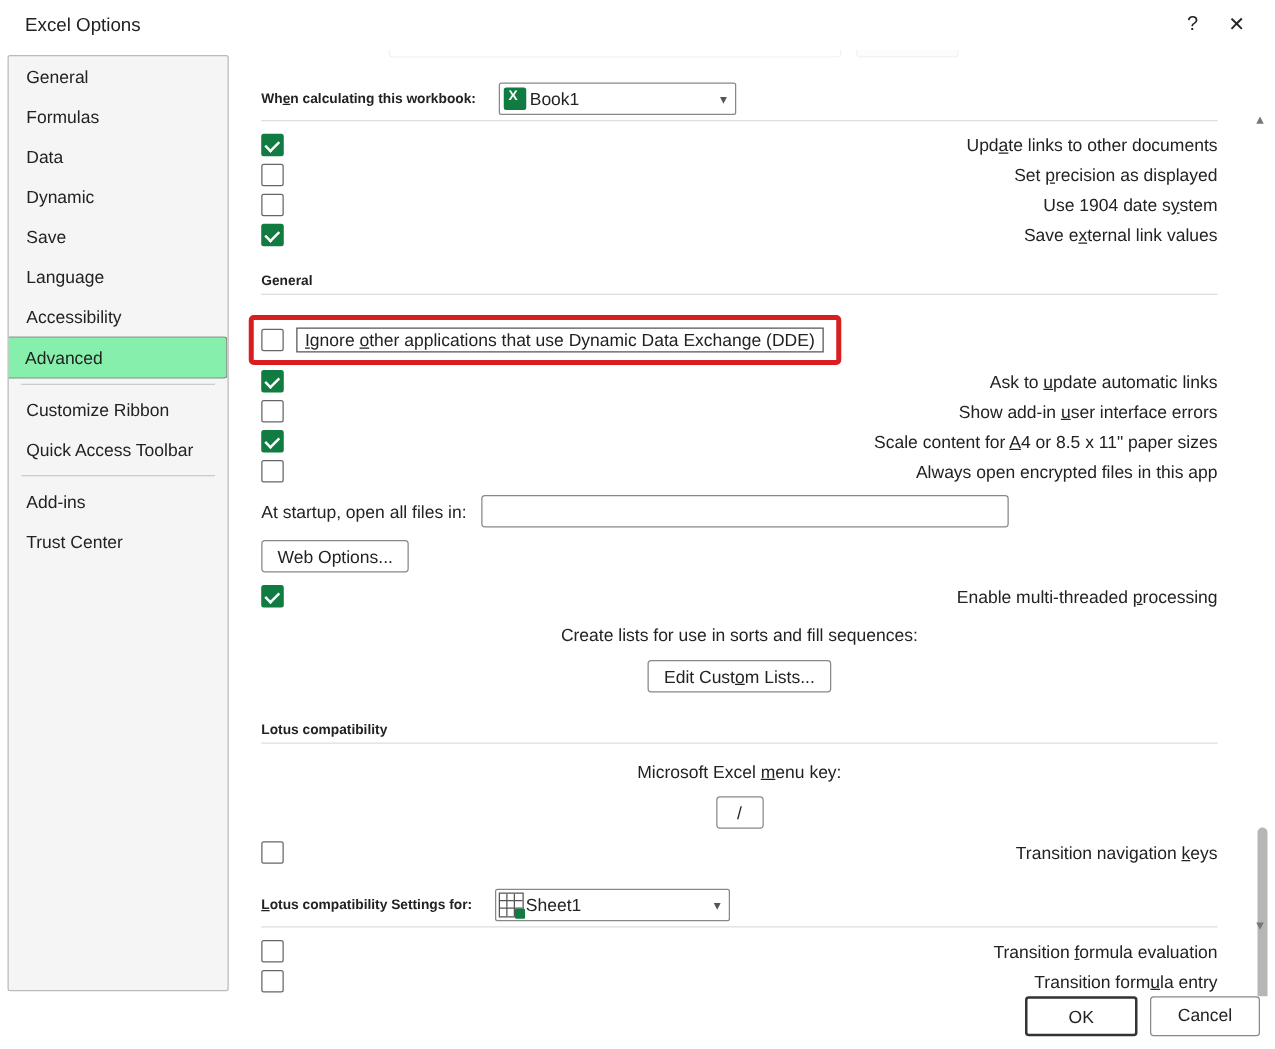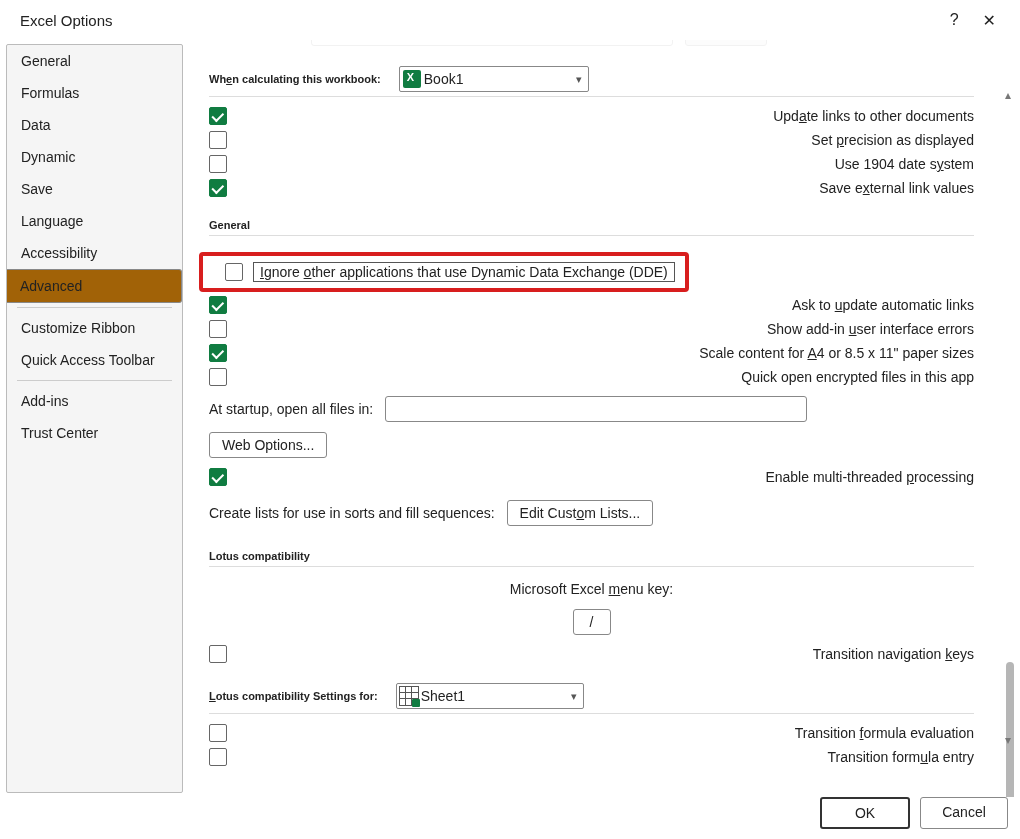--- a/index.html
+++ b/index.html
@@ -40,21 +40,21 @@
   margin: 4px 0 4px 6px;
   background: #f5f5f5;
   overflow: hidden;
 }
 .sidebar-item {
   padding: 8px 14px;
   cursor: pointer;
   font-size: 14px;
 }
 .sidebar-item.selected {
-  background: #a16207;
+  background: #86efac;
   border: 1px solid #888;
   border-left: none;
   margin-left: -1px;
   border-radius: 0 3px 3px 0;
 }
 .sidebar hr {
   border: none;
   border-top: 1px solid #ccc;
   margin: 4px 10px;
 }
@@ -157,21 +157,21 @@
 .chk.checked::after {
   content:"";
   width:9px; height:5px;
   border:2px solid #fff;
   border-top:none; border-right:none;
   transform: rotate(-45deg) translate(0px,-1px);
 }
 .highlight {
   border:4px solid #d81e1e;
   border-radius:4px;
-  padding:6px 10px 6px 22px;
+  padding:6px 10px 6px 6px;
   margin:10px 0 -2px -10px;
   display:inline-flex;
   align-items:center;
   gap:10px;
 }
 .highlight .inner-box {
   border:1px solid #555;
   padding:1px 6px;
 }
 .row-inline {
@@ -355,36 +355,36 @@
           <div class="opt">
             <span class="chk"></span>
             <span>Show add-in <u>u</u>ser interface errors</span>
           </div>
           <div class="opt">
             <span class="chk checked"></span>
             <span>Scale content for <u>A</u>4 or 8.5 x 11" paper sizes</span>
           </div>
           <div class="opt">
             <span class="chk"></span>
-            <span>Quick open encrypted files in this app</span>
+            <span>Always open encrypted files in this app</span>
           </div>
         </div>
 
       <div class="row-inline">
         <span>At startup, open all files in:</span>
         <span class="text-input startup"></span>
       </div>
       <div class="row-inline" style="margin-top:2px;">
         <span class="btn">Web Options...</span>
       </div>
       <div class="opt">
         <span class="chk checked"></span>
         <span id="mt-label">Enable multi-threaded <u>p</u>rocessing</span>
       </div>
-      <div class="row-inline" style="margin-top:14px;">
+      <div class="row-inline" style="margin-top:14px;flex-direction:column;">
         <span>Create lists for use in sorts and fill sequences:</span>
         <span class="btn" id="edit-lists-btn">Edit Cust<u>o</u>m Lists...</span>
       </div>
 
       
       <div class="section-row" style="margin-top:24px;">
         <span class="section-title">Lotus compatibility</span>
       </div>
       <div class="row-inline" style="margin-top:14px;flex-direction:column;">
         <span id="menukey-label">Microsoft Excel <u>m</u>enu key:</span>

